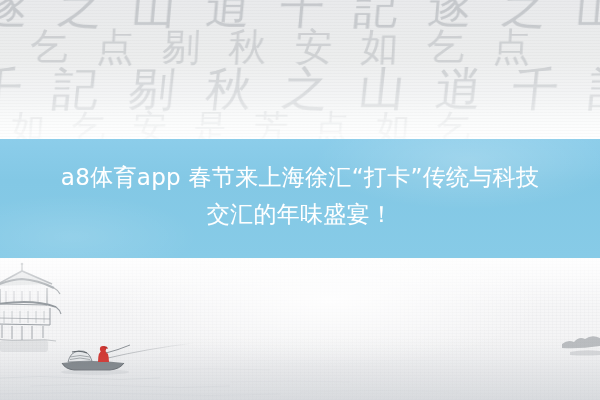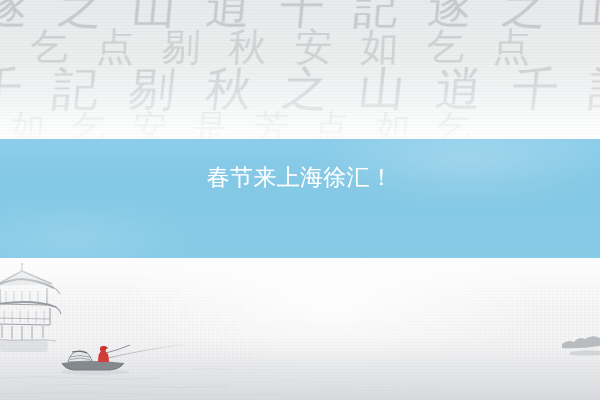--- a/index.html
+++ b/index.html
@@ -144,21 +144,22 @@
       <span class="cal-row r2">如 乞 点 剔 秋 安 如 乞 点</span>
       <span class="cal-row r3">千 記 剔 秋 之 山 逍 千 記</span>
       <span class="cal-row r4">点 如 乞 安 是 芳 点 如 乞</span>
 
     </div>
   </div>
 
   <div class="title-band">
     <div class="sheen"></div>
     <div class="headline">
-      <span class="l2">春节来上海徐汇！</span>
+      <span class="l1">a8体育app 春节来上海徐汇“打卡”传统与科技</span>
+      <span class="l2">交汇的年味盛宴！</span>
     </div>
   </div>
 
   <div class="painting">
     <div class="paper-grain"></div>
 
     <svg width="600" height="142" viewBox="0 0 600 142">
       <defs>
         <linearGradient id="waterGrad" x1="0" y1="0" x2="0" y2="1">
           <stop offset="0%" stop-color="#ffffff" stop-opacity="0.0"></stop>

